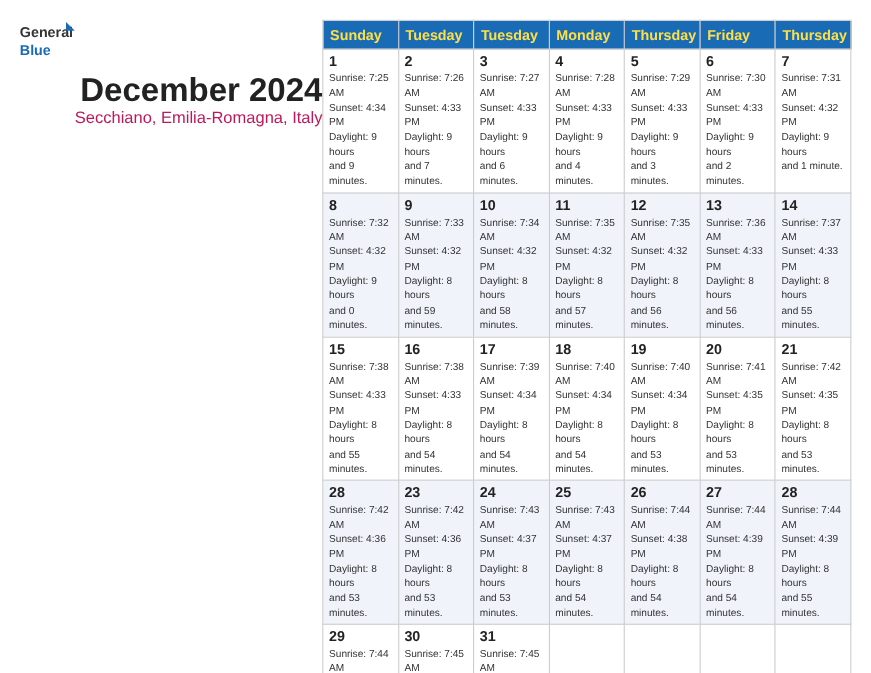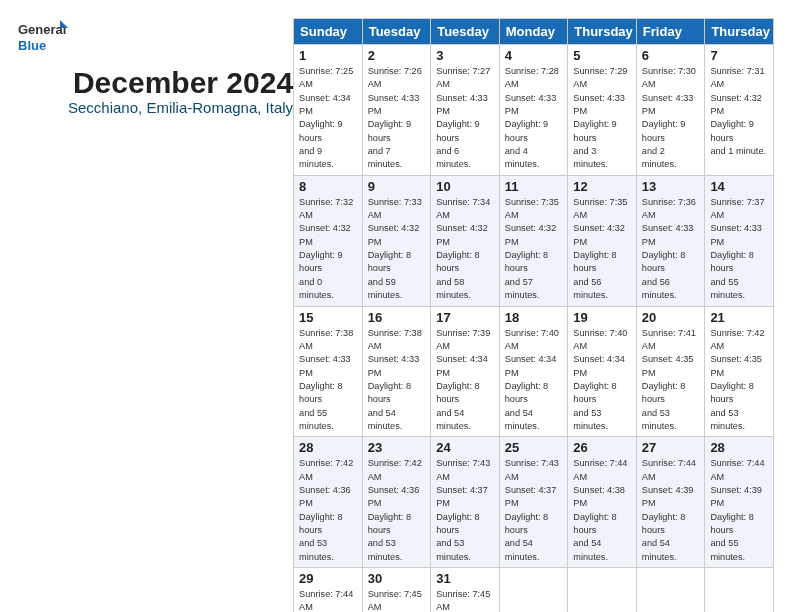--- a/index.html
+++ b/index.html
@@ -33,32 +33,32 @@
       margin-top: 48px;
     }
     .main-title {
       font-size: 30px;
       font-weight: bold;
       color: #222;
       line-height: 1.1;
     }
     .sub-title {
       font-size: 15px;
-      color: #0c4a6e;
+      color: #be185d;
       font-weight: normal;
     }
     .calendar {
       flex: 1;
       border-collapse: collapse;
       width: 100%;
       table-layout: fixed;
     }
     .calendar th {
       background: #1a6bb5;
-      color: #ffffff;
+      color: #fde047;
       font-size: 13px;
       font-weight: bold;
       text-align: left;
       padding: 5px 6px;
       border: 1px solid #ccc;
     }
     .calendar td {
       vertical-align: top;
       font-size: 9.5px;
       color: #333;

